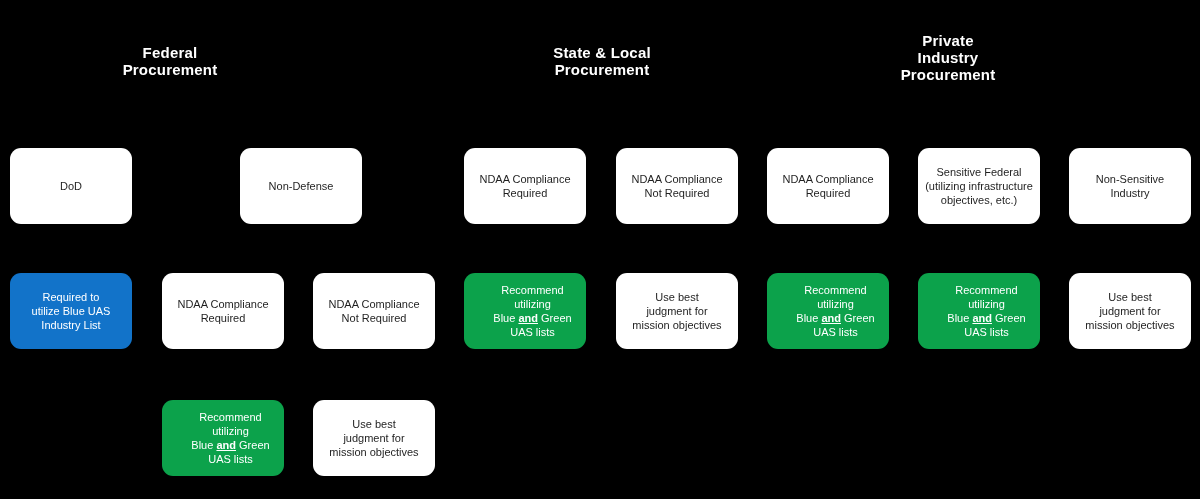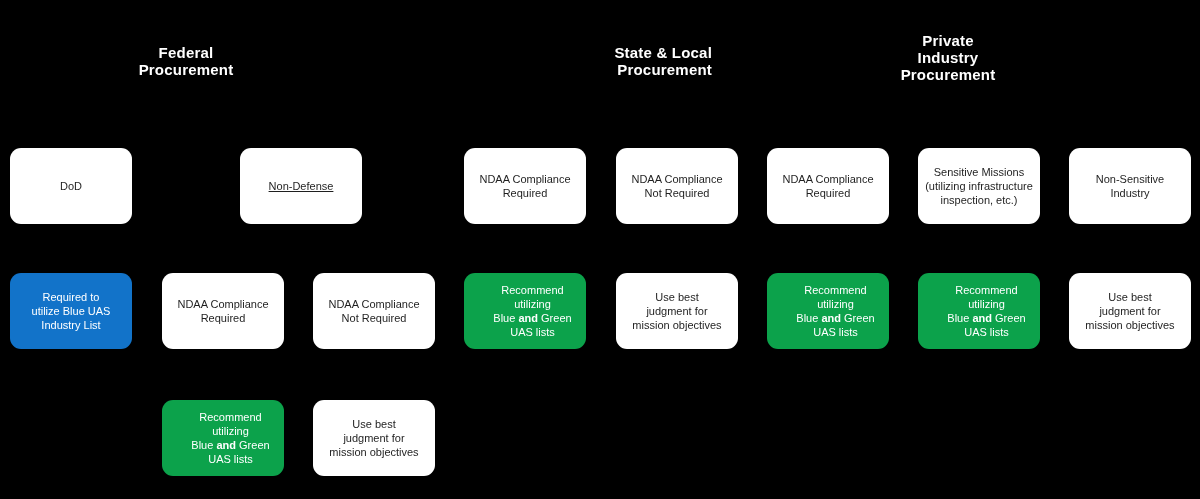--- a/index.html
+++ b/index.html
@@ -19,45 +19,45 @@
     position: absolute;
     width: 220px;
     margin-left: -110px;
     text-align: center;
     color: var(--text-light, #ffffff);
     font-weight: bold;
     font-size: 15px;
     line-height: 17px;
     letter-spacing: 0.2px;
   }
-  .hdr-federal  { left: 186px; top: 44px; }
-  .hdr-state    { left: 602px; top: 44px; text-align: right; }
+  .hdr-federal  { left: 170px; top: 44px; }
+  .hdr-state    { left: 602px; top: 44px; }
   .hdr-private  { left: 948px; top: 32px; }
   .box {
     position: absolute;
     width: 122px;
     height: 76px;
     border-radius: 11px;
     display: flex;
     align-items: center;
     justify-content: center;
     text-align: center;
     box-sizing: border-box;
     padding: 4px 5px;
     font-size: 11px;
     line-height: 14px;
   }
   .box.white { background: var(--box-white, #ffffff); color: var(--text-dark, #1f1f1f); }
   .box.blue  { background: var(--box-blue, #1273c9);  color: var(--text-light, #ffffff); }
   .box.green { background: var(--box-green, #0ca24b); color: var(--text-light, #ffffff); padding-left: 20px; }
-  .box b { font-weight: bold; }
+  .box b { font-weight: bold; text-decoration: underline; }
   
   .c1 { left: 10px; }   .c2 { left: 162px; }  .c3 { left: 313px; }
   .c4 { left: 464px; }  .c5 { left: 616px; }  .c6 { left: 767px; }
-  .c7 { left: 918px; }  .c8 { left: 1069px; justify-content: center; } .cnd { left: 240px; text-decoration: underline; }
+  .c7 { left: 918px; }  .c8 { left: 1069px; justify-content: center; } .cnd { left: 240px; }
   
   .r1 { top: 148px; }   .r2 { top: 273px; }   .r3 { top: 400px; }
 </style>
 </head>
 <body>
 
 <div class="canvas">
 
   <div class="header hdr-federal">
     <span>Federal</span><br>
@@ -101,23 +101,23 @@
 
   <div class="box white r1 c6">
     <div>
       <span>NDAA Compliance</span><br>
       <span>Required</span>
     </div>
   </div>
 
   <div class="box white r1 c7">
     <div>
-      <span>Sensitive Missions</span><br>
+      <span>Sensitive Federal</span><br>
       <span>(utilizing infrastructure</span><br>
-      <span>inspection, etc.)</span>
+      <span>objectives, etc.)</span>
     </div>
   </div>
 
   <div class="box white r1 c8">
     <div>
       <span>Non-Sensitive</span><br>
       <span>Industry</span>
     </div>
   </div>
 

